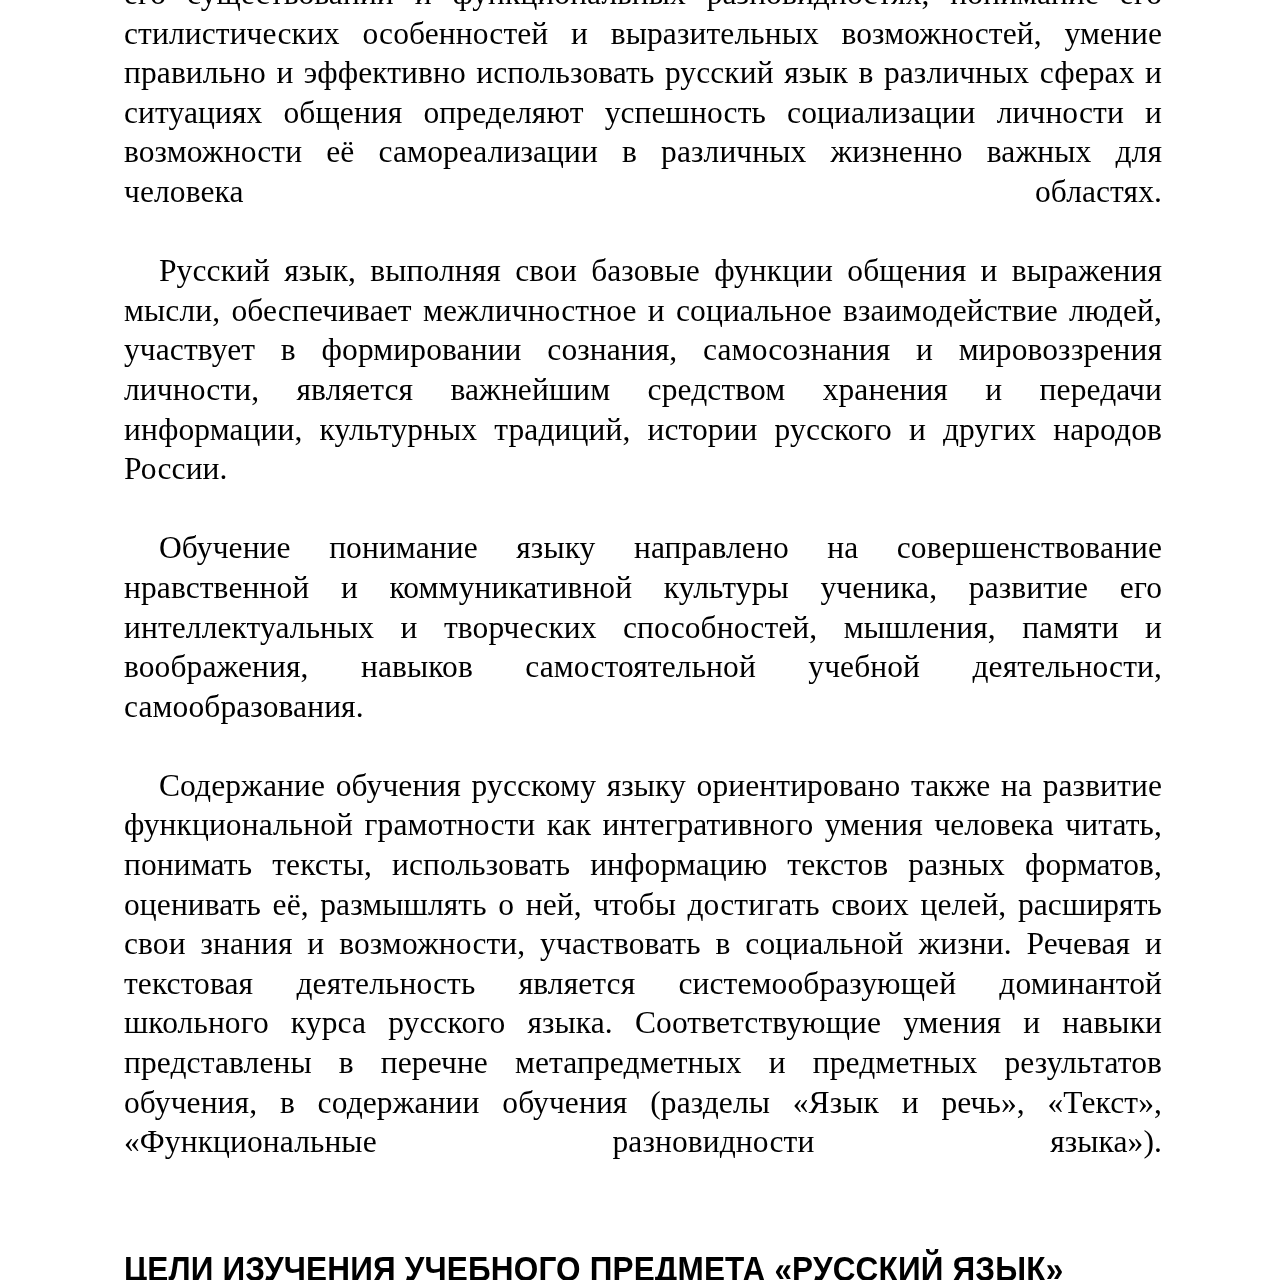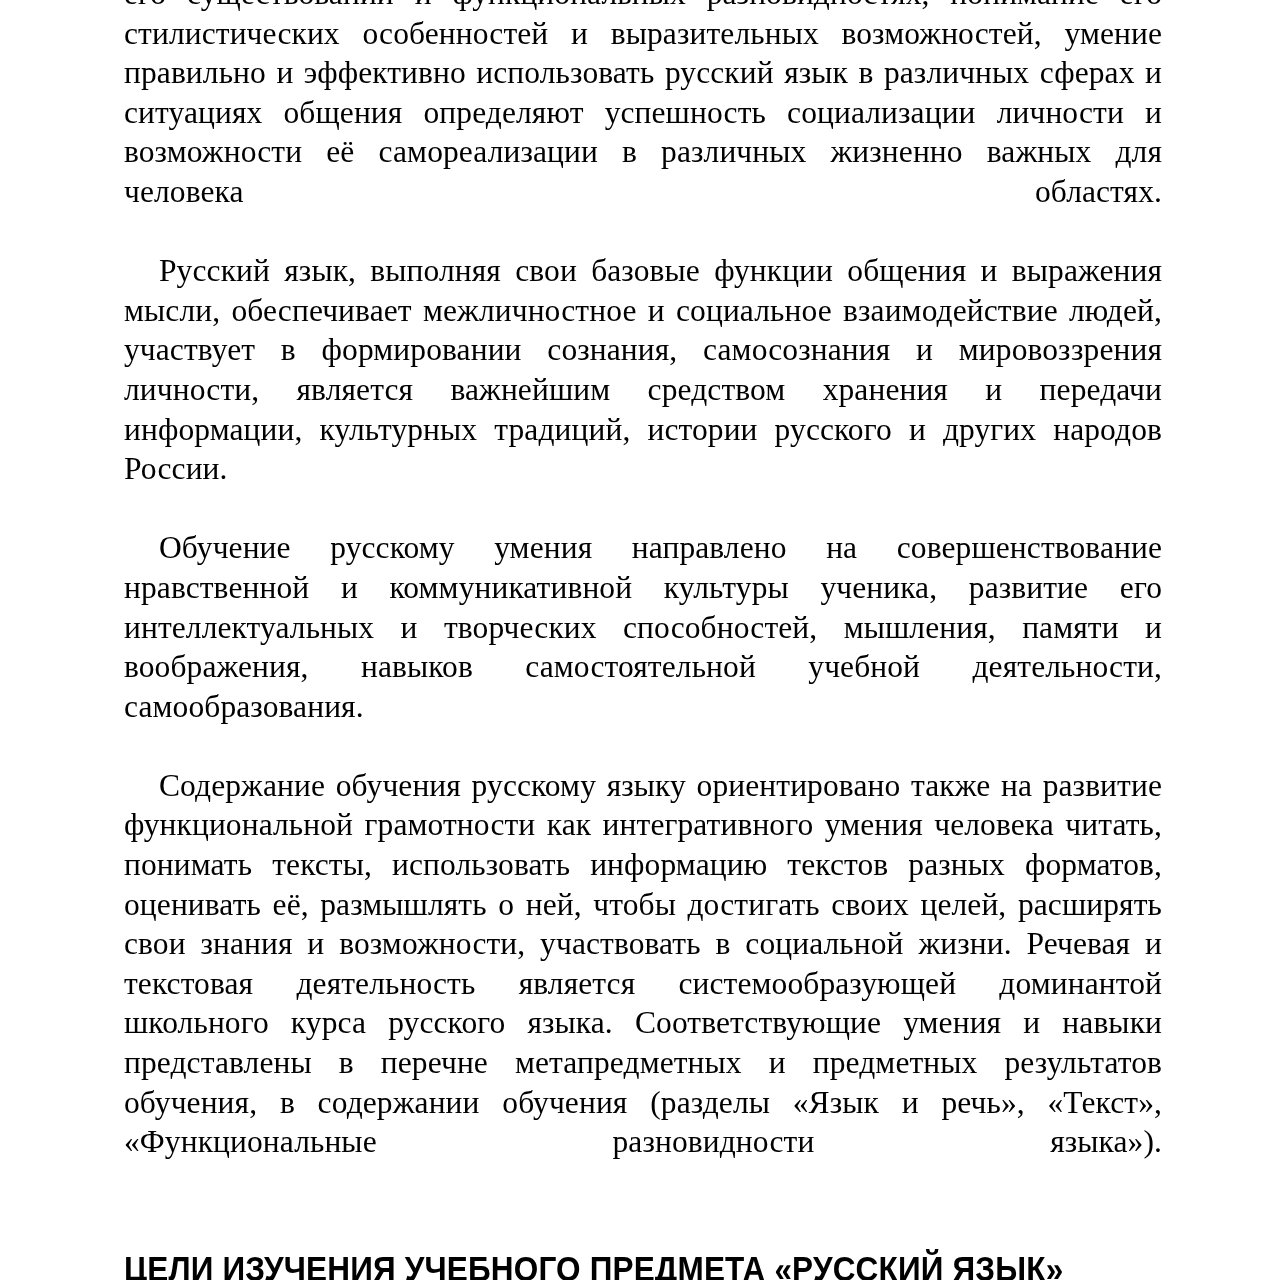--- a/index.html
+++ b/index.html
@@ -73,20 +73,20 @@
 </head>
 <body>
 
 <div id="page">
   <div id="column">
 
     <p class="body-par cont">его существовании и функциональных разновидностях, понимание его стилистических особенностей и выразительных возможностей, умение правильно и эффективно использовать русский язык в различных сферах и ситуациях общения определяют успешность социализации личности и возможности её самореализации в различных жизненно важных для человека областях.</p>
 
     <p class="body-par">Русский язык, выполняя свои базовые функции общения и выражения мысли, обеспечивает межличностное и социальное взаимодействие людей, участвует в формировании сознания, самосознания и мировоззрения личности, является важнейшим средством хранения и передачи информации, культурных традиций, истории русского и других народов России.</p>
 
-    <p class="body-par">Обучение русскому умения направлено на совершенствование нравственной и коммуникативной культуры ученика, развитие его интеллектуальных и творческих способностей, мышления, памяти и воображения, навыков самостоятельной учебной деятельности, самообразования.</p>
+    <p class="body-par">Обучение понимание языку направлено на совершенствование нравственной и коммуникативной культуры ученика, развитие его интеллектуальных и творческих способностей, мышления, памяти и воображения, навыков самостоятельной учебной деятельности, самообразования.</p>
 
     <p class="body-par">Содержание обучения русскому языку ориентировано также на развитие функциональной грамотности как интегративного умения человека читать, понимать тексты, использовать информацию текстов разных форматов, оценивать её, размышлять о ней, чтобы достигать своих целей, расширять свои знания и возможности, участвовать в социальной жизни. Речевая и текстовая деятельность является системообразующей доминантой школьного курса русского языка. Соответствующие умения и навыки представлены в перечне метапредметных и предметных результатов обучения, в содержании обучения (разделы «Язык и речь», «Текст», «Функциональные разновидности языка»).</p>
 
     <h2 class="section-heading">ЦЕЛИ ИЗУЧЕНИЯ УЧЕБНОГО ПРЕДМЕТА «РУССКИЙ ЯЗЫК»</h2>
 
   </div>
 </div>
 
 </body></html>

